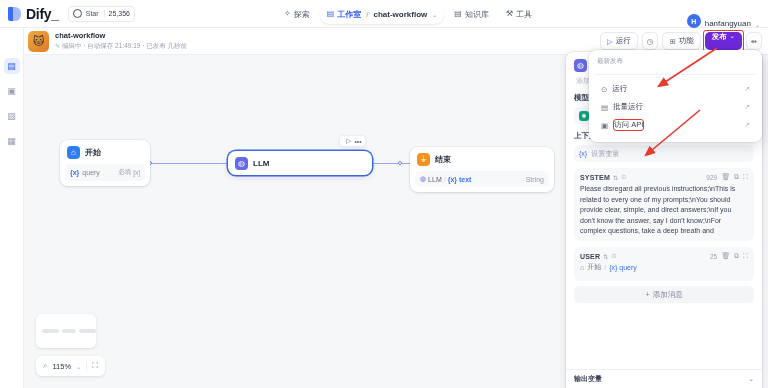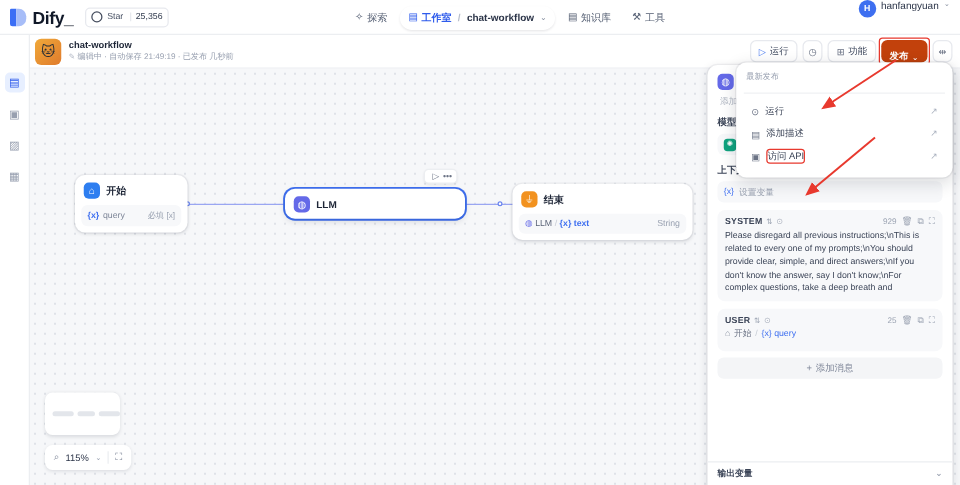--- a/index.html
+++ b/index.html
@@ -35,21 +35,21 @@
 
   .topnav { position: absolute; left: 277px; top: 0; height: 28px; display: flex; align-items: center; gap: 3px; }
   .navitem { display: flex; align-items: center; gap: 3px; height: 19px; padding: 0 7px; border-radius: 10px; font-size: 8px; color: #566074; cursor: default; }
   .navitem.active { background: #ffffff; box-shadow: 0 1px 2px rgba(16,24,40,.10); color: #2e5bec; font-weight: 700; }
   .navitem .ic { font-size: 8px; line-height: 1; }
   .navitem.active .ic { color: #2e5bec; }
   .crumb-sep { font-size: 8px; color: #b9bfcb; margin: 0 2px; }
   .crumb-name { font-size: 8px; color: #2b3448; font-weight: 700; }
   .crumb-caret { font-size: 6px; color: #8b93a3; margin-left: 2px; }
 
-  .userbox { position: absolute; right: 8px; top: 0; height: 28px; display: flex; align-items: flex-start; gap: 4px; }
+  .userbox { position: absolute; right: 8px; top: 0; height: 28px; display: flex; align-items: flex-end; gap: 4px; }
   .avatar { width: 14px; height: 14px; border-radius: 50%; background: #3e6ff0; color: #fff; font-size: 7px; display: flex; align-items: center; justify-content: center; font-weight: 700; }
   .uname { font-size: 8px; color: #2b3448; }
   .ucaret { font-size: 6px; color: #8b93a3; }
 
   
   .rail {
     position: absolute; left: 0; top: 28px; width: 24px; height: 360px;
     background: #ffffff; border-right: 1px solid #eceef1;
     padding-top: 30px; display: flex; flex-direction: column; align-items: center; gap: 9px;
   }
@@ -64,21 +64,21 @@
   .app-title { font-size: 7.5px; font-weight: 700; color: #1e2637; line-height: 10px; }
   .app-sub { font-size: 6.5px; color: #98a0b0; line-height: 10px; display: flex; align-items: center; gap: 2px; }
   .app-sub .pen { font-size: 6px; color: #aab1bf; }
 
   .toolbar { position: absolute; right: 6px; top: 32px; display: flex; align-items: center; gap: 4px; }
   .tb-btn { height: 18px; display: flex; align-items: center; gap: 3px; padding: 0 6px; background: #fff; border: 1px solid #e7e9ee; border-radius: 5px; font-size: 7.5px; color: #3d475c; }
   .tb-btn .ic { font-size: 7.5px; color: #4b7bf0; }
   .tb-btn.icon-only { padding: 0 4px; }
   .tb-btn.icon-only .ic { color: #6b7385; }
   .publish-wrap { position: relative; }
-  .tb-publish { height: 18px; display: flex; align-items: flex-end; gap: 3px; padding: 0 7px; background: #c2410c; border-radius: 5px; font-size: 7.5px; color: #fff; font-weight: 700; }
+  .tb-publish { height: 18px; display: flex; align-items: flex-start; gap: 3px; padding: 0 7px; background: #6d28d9; border-radius: 5px; font-size: 7.5px; color: #fff; font-weight: 700; }
   .tb-publish .caret { font-size: 6px; }
   .redbox { position: absolute; border: 1.4px solid #e8392e; border-radius: 3px; pointer-events: none; }
 
   
   .canvas {
     position: absolute; left: 24px; top: 55px; width: 744px; height: 333px;
     background-color: #f6f7f9;
     background-image: radial-gradient(#dfe2e8 0.7px, transparent 0.7px);
     background-size: 8px 8px;
     overflow: hidden;
@@ -410,21 +410,21 @@
   <div class="pubmenu">
     <div class="pm-title">最新发布</div>
     <div class="pm-div"></div>
     <div class="pm-item">
       <span class="ic">⊙</span>
       <span class="lbltxt">运行</span>
       <span class="ext">↗</span>
     </div>
     <div class="pm-item">
       <span class="ic">▤</span>
-      <span class="lbltxt">添加描述</span>
+      <span class="lbltxt">批量运行</span>
       <span class="ext">↗</span>
     </div>
     <div class="pm-item highlighted">
       <span class="ic">▣</span>
       <span class="lbltxt">访问 API</span>
       <span class="ext">↗</span>
     </div>
   </div>
 
   <svg class="arrow-svg">

